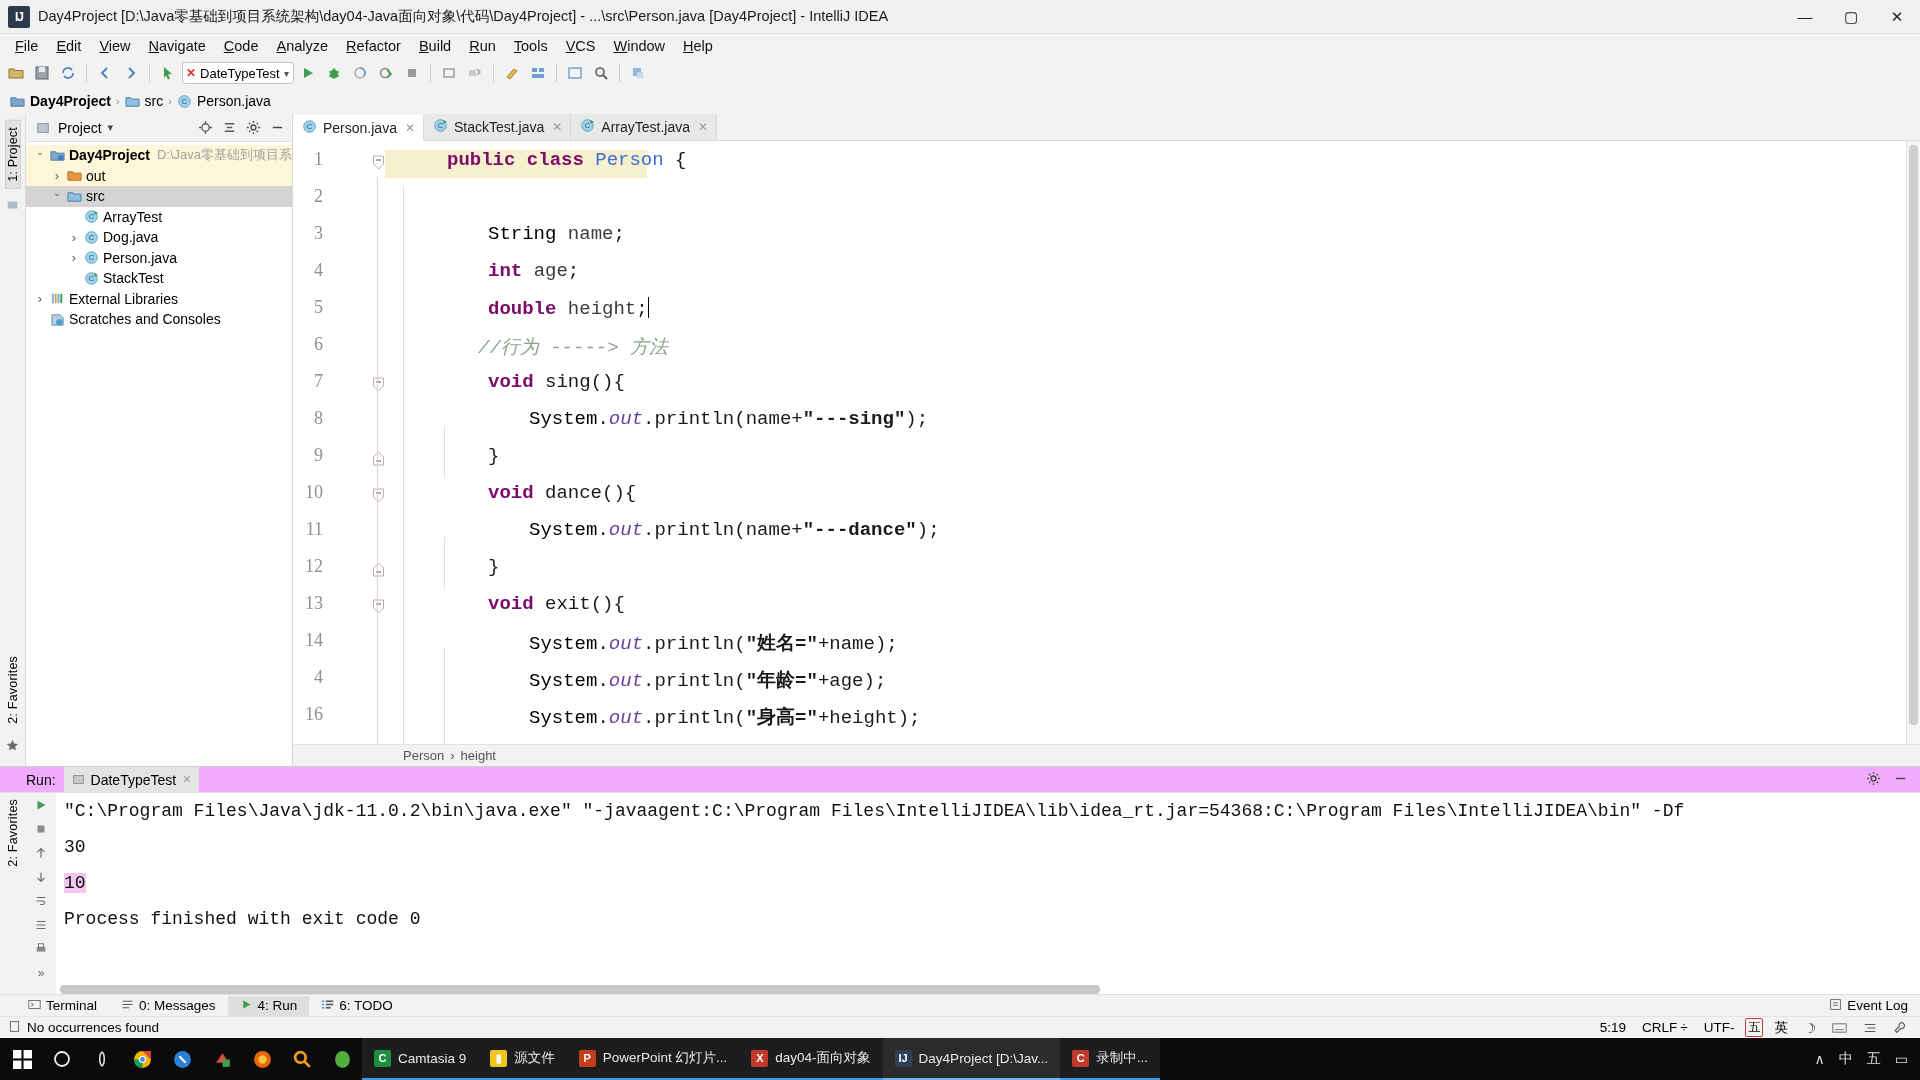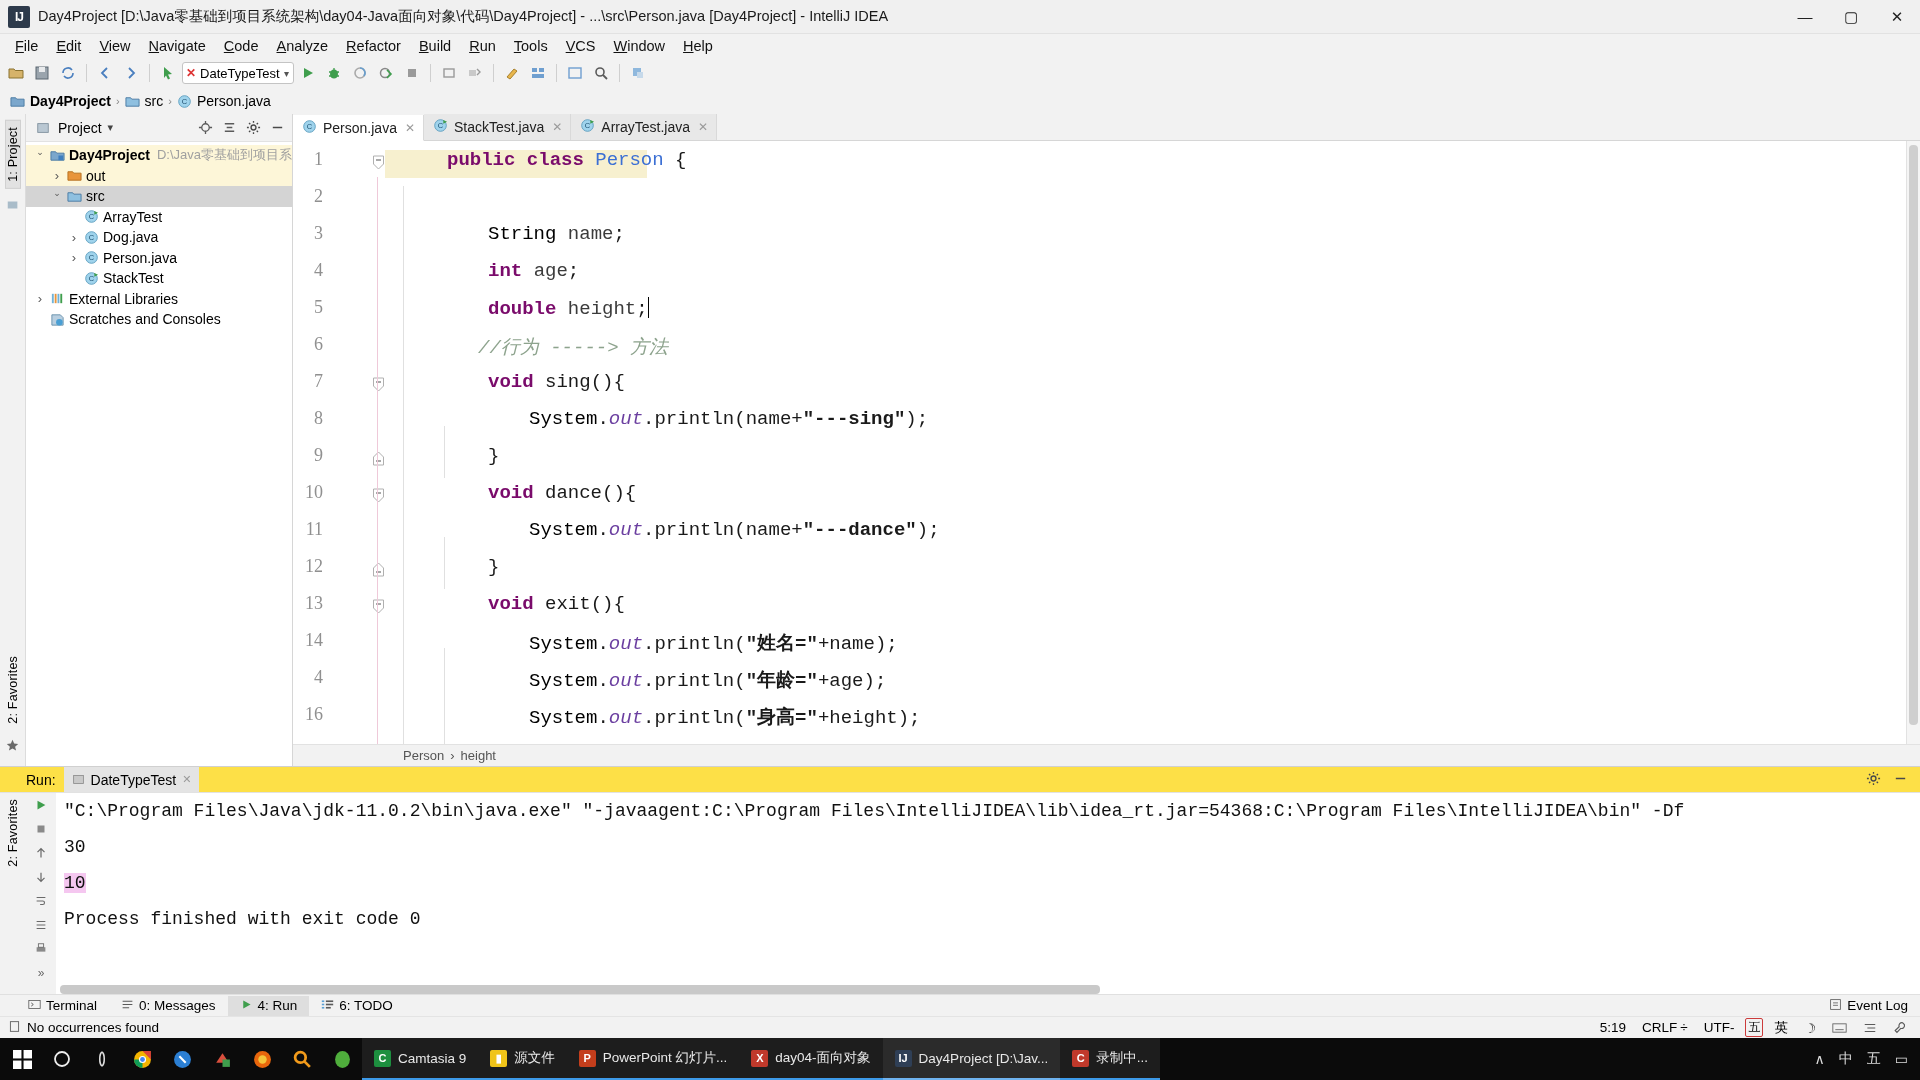--- a/index.html
+++ b/index.html
@@ -103,21 +103,21 @@
   
   .markergut { width:14px; background:#f5f5f5; border-left:1px solid #e2e2e2; position:relative; flex:none;}
   .vscrollthumb { position:absolute; right:2px; width:9px; background:#cfcfcf; border-radius:4px;}
 
   
   .editfoot { height:22px; background:#f2f2f2; border-top:1px solid #e2e2e2; display:flex; align-items:center;
               padding-left:110px; font-size:13px; color:#555; gap:6px;}
 
   
   .runpanel { height:228px; background:#fff; display:flex; flex-direction:column; border-top:1px solid #d0d0d0;}
-  .run-head { height:26px; background:#fde047; display:flex; align-items:center; gap:8px; padding-left:26px;
+  .run-head { height:26px; background:#f0abfc; display:flex; align-items:center; gap:8px; padding-left:26px;
               border-bottom:1px solid #e2e2e2;}
   .run-head .rl { font-size:14px; }
   .run-tab { display:flex; align-items:center; gap:6px; height:25px; padding:0 8px; background:#e4e4e4; font-size:14px;}
   .run-head .sp { flex:1; }
   .run-body { flex:1; display:flex; min-height:0; }
   .run-rail { width:26px; background:#f2f2f2; display:flex; flex-direction:column; align-items:center;}
   .run-toolcol { width:30px; background:#f2f2f2; display:flex; flex-direction:column; align-items:center; gap:7px; padding-top:5px;}
   .console { flex:1; position:relative; overflow:hidden; font-family:"Liberation Mono", monospace; background:#fff;}
   .con-line { position:absolute; white-space:pre; font-size:18px; color:#111; left:8px;}
   .con-line.hl { background:#f5c7f0; }

